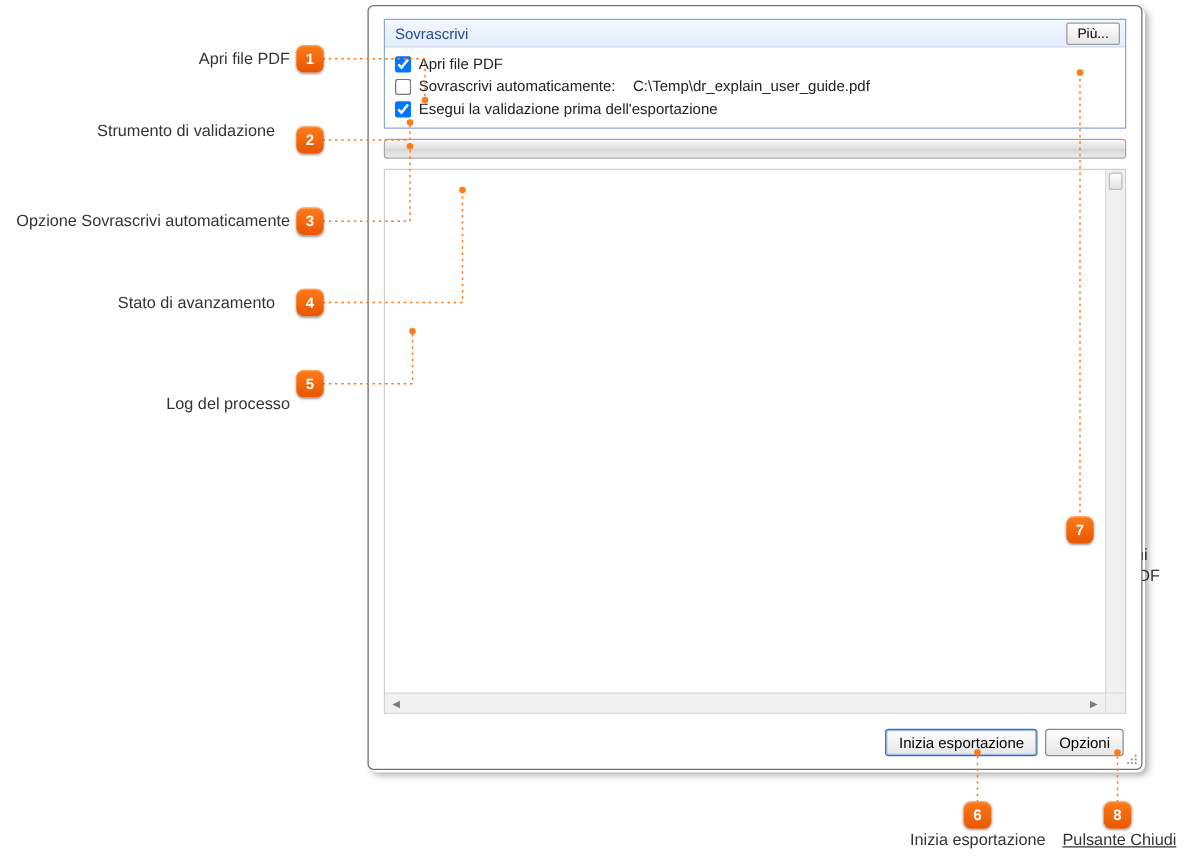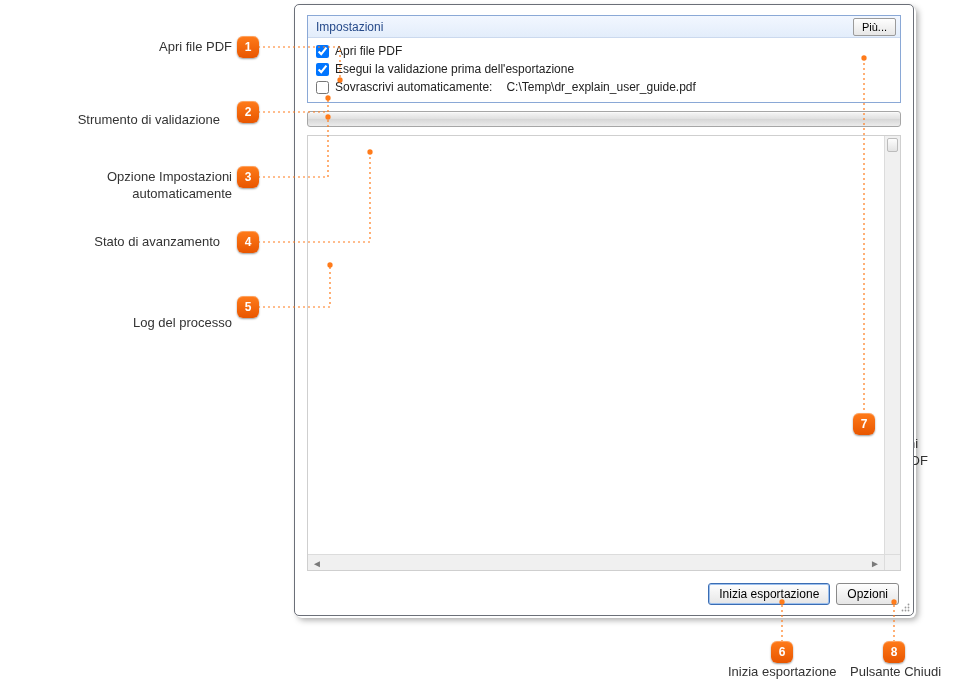--- a/index.html
+++ b/index.html
@@ -250,63 +250,63 @@
   <polyline points="258,307 330,307 330,265" fill="none" stroke="#ff7b1a" stroke-width="1.2" stroke-dasharray="2 3" marker-end="url(#dot)"></polyline>
 
   <polyline points="864,415 864,58" fill="none" stroke="#ff7b1a" stroke-width="1.2" stroke-dasharray="2 3" marker-end="url(#dot)"></polyline>
 
   <polyline points="782,642 782,602" fill="none" stroke="#ff7b1a" stroke-width="1.2" stroke-dasharray="2 3" marker-end="url(#dot)"></polyline>
 
   <polyline points="894,642 894,602" fill="none" stroke="#ff7b1a" stroke-width="1.2" stroke-dasharray="2 3" marker-end="url(#dot)"></polyline>
 </svg>
 
 <div class="callout-label left" style="top:39px; left:12px;">Apri file PDF</div>
-<div class="callout-label left" style="top:97px; left:0;margin-top:15px;">Strumento di validazione</div>
-<div class="callout-label left" style="top:169px; left:12px;">Opzione Impostazioni automaticamente</div>
+<div class="callout-label left" style="top:97px; left:0;">Strumento di validazione</div>
+<div class="callout-label left" style="top:169px; left:12px;">Opzione Sovrascrivi automaticamente</div>
 <div class="callout-label left" style="top:234px; left:0;">Stato di avanzamento</div>
 <div class="callout-label left" style="top:315px; left:12px;">Log del processo</div>
 
 <div class="callout-label" style="top:436px; left:804px; width:130px; text-align:center;">Pulsante Opzioni esportazione in PDF</div>
 <div class="callout-label below" style="top:664px; left:728px;">Inizia esportazione</div>
-<div class="callout-label below" style="top:664px; left:850px;">Pulsante Chiudi</div>
+<div class="callout-label below" style="top:664px; left:850px;text-decoration:underline;">Pulsante Chiudi</div>
 
 <div class="marker" style="left:237px; top:36px;">1</div>
 <div class="marker" style="left:237px; top:101px;">2</div>
 <div class="marker" style="left:237px; top:166px;">3</div>
 <div class="marker" style="left:237px; top:231px;">4</div>
 <div class="marker" style="left:237px; top:296px;">5</div>
 <div class="marker" style="left:771px; top:641px;">6</div>
 <div class="marker" style="left:853px; top:413px;">7</div>
 <div class="marker" style="left:883px; top:641px;">8</div>
 
 <div class="dialog-shadow"></div>
 
 <div class="dialog">
 
   <div class="dialog-body">
 
     <div class="settings-panel">
       <div class="settings-header">
-        <span>Impostazioni</span>
+        <span>Sovrascrivi</span>
         <span class="spacer"></span>
         <button class="more-btn">Più...</button>
       </div>
       <div class="settings-body">
         <label class="chk-row">
           <input type="checkbox" checked="" style="">
           <span>Apri file PDF</span>
         </label>
         <label class="chk-row">
-          <input type="checkbox" checked="" style="">
-          <span>Esegui la validazione prima dell'esportazione</span>
-        </label>
-        <label class="chk-row">
           <input type="checkbox" style="">
           <span>Sovrascrivi automaticamente:</span>
           <span class="path">C:\Temp\dr_explain_user_guide.pdf</span>
+        </label>
+        <label class="chk-row">
+          <input type="checkbox" checked="" style="">
+          <span>Esegui la validazione prima dell'esportazione</span>
         </label>
       </div>
     </div>
 
     <div class="progress-bar"></div>
 
     <div class="log-area">
       <div class="log-vscroll">
         <div class="thumb-up"></div>
       </div>

